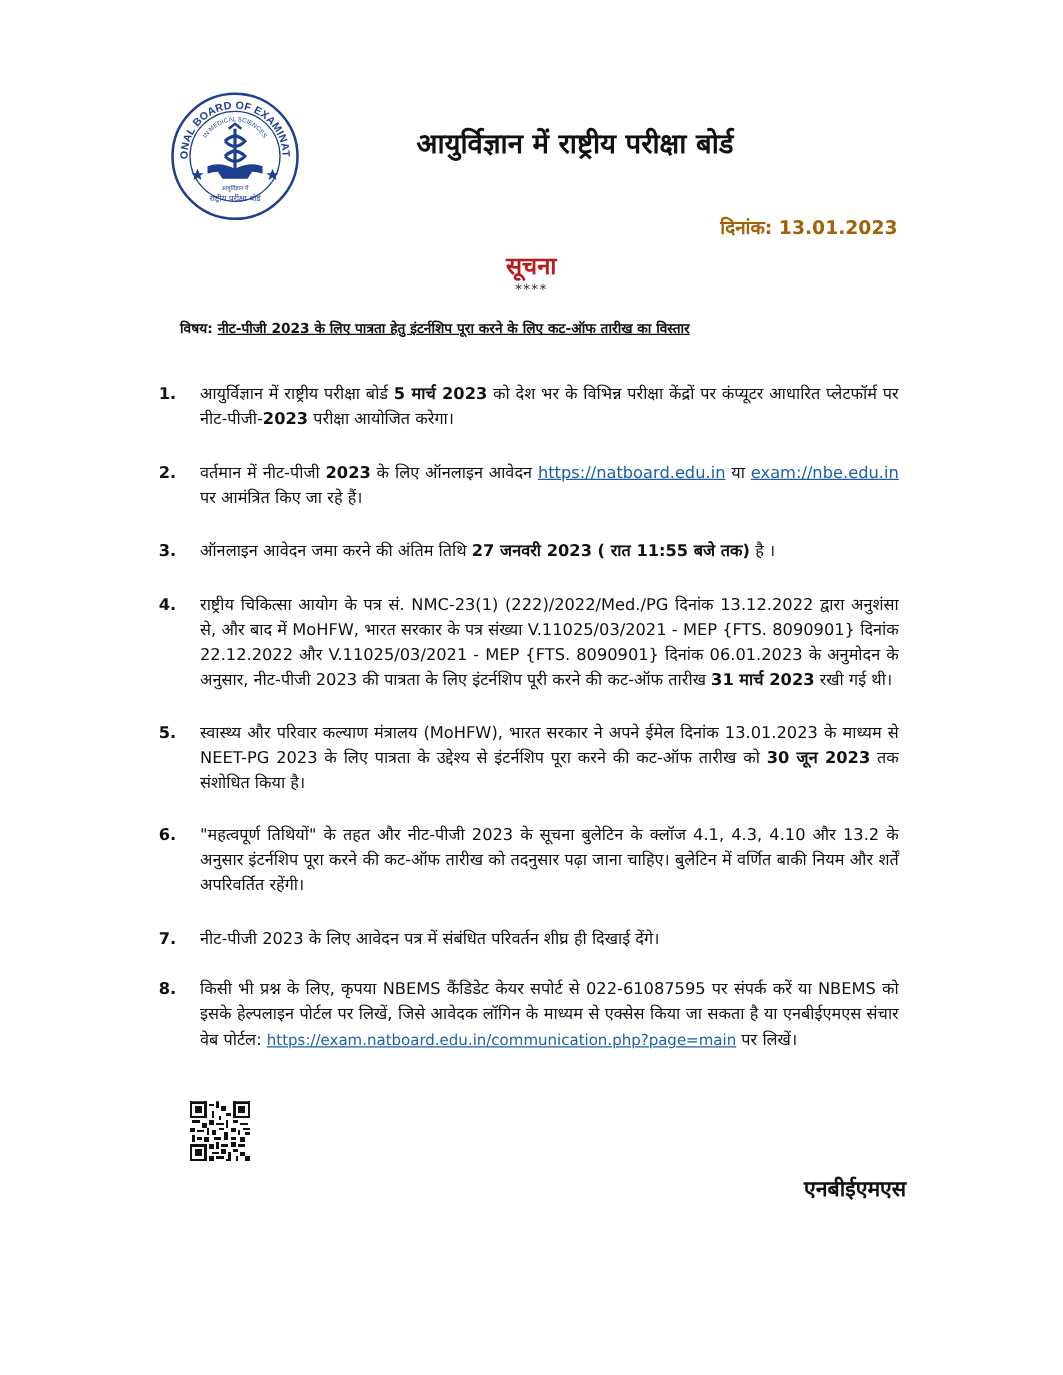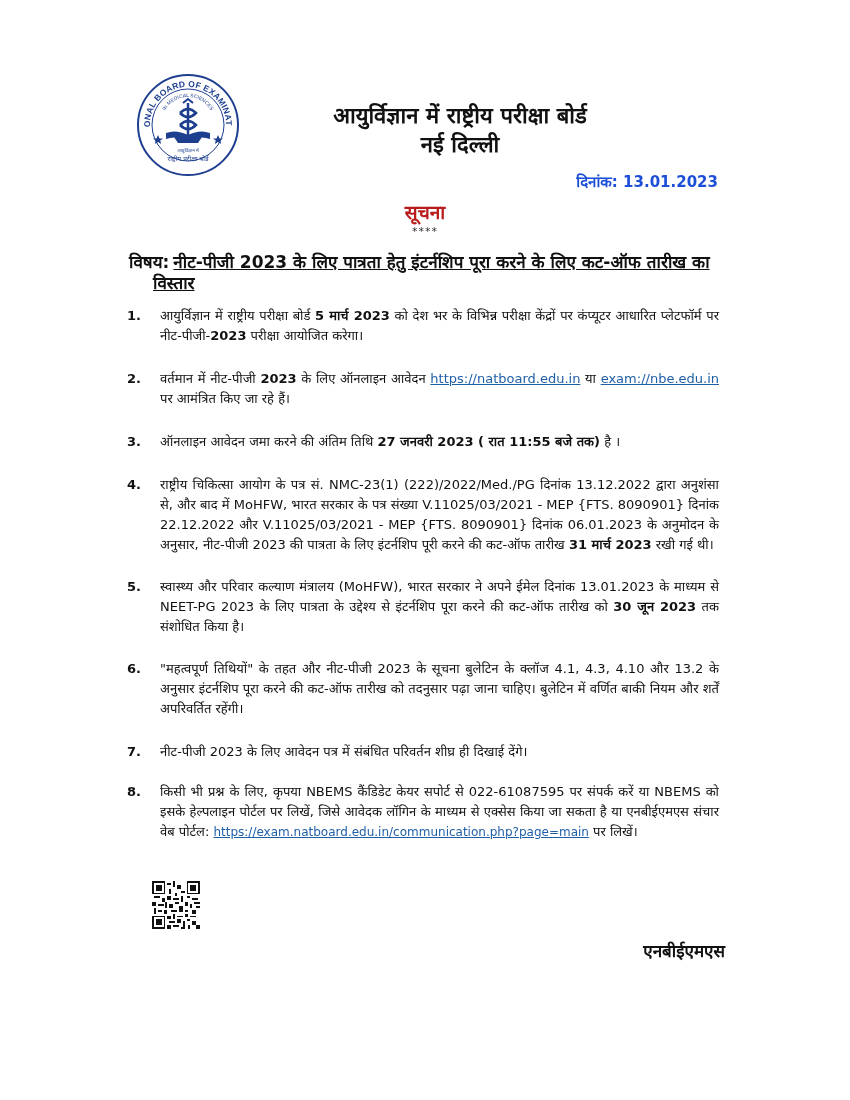--- a/index.html
+++ b/index.html
@@ -51,21 +51,21 @@
       font-weight: bold;
       line-height: 28px;
       color: #111;
     }
     .date-line {
       position: absolute;
       right: 132px;
       top: 171px;
       font-size: 15px;
       font-weight: bold;
-      color: #1d4ed8;
+      color: #a16207;
     }
     .notice-title {
       position: absolute;
       left: 0;
       width: 850px;
       top: 199px;
       text-align: center;
       font-size: 19px;
       font-weight: bold;
       color: #b91c1c;
@@ -75,24 +75,24 @@
       left: 0;
       width: 850px;
       top: 225px;
       text-align: center;
       font-size: 11px;
       color: #333;
       letter-spacing: 1px;
     }
     .subject {
       position: absolute;
-      left: 129px;
+      left: 144px;
       top: 252px;
       width: 600px;
-      font-size: 17px;
+      font-size: 11px;
       font-weight: bold;
       line-height: 21px;
       color: #111;
     }
     .subject .label { float: left; margin-right: 4px; }
     .subject .text {
       text-decoration: underline;
       display: block;
       margin-left: 24px;
     }
@@ -172,21 +172,20 @@
       <path d="M38 64 L66 64 L62 70 L42 70 Z" fill="#1e3f8f"></path>
       <path d="M30 60 Q40 56 52 62 Q64 56 74 60 L74 66 Q64 62 52 68 Q40 62 30 66 Z" fill="#1e3f8f"></path>
       <polygon points="22,62 23.5,65.5 27,65.5 24.2,67.6 25.2,71 22,69 18.8,71 19.8,67.6 17,65.5 20.5,65.5" fill="#1e3f8f"></polygon>
       <polygon points="82,62 83.5,65.5 87,65.5 84.2,67.6 85.2,71 82,69 78.8,71 79.8,67.6 77,65.5 80.5,65.5" fill="#1e3f8f"></polygon>
       <text x="52" y="79" text-anchor="middle" font-family="DejaVu Sans, sans-serif" font-size="4.5" fill="#1e3f8f">आयुर्विज्ञान में</text>
       <text x="52" y="88" text-anchor="middle" font-family="DejaVu Sans, sans-serif" font-size="6.5" fill="#1e3f8f">राष्ट्रीय परीक्षा बोर्ड</text>
     </svg>
   </div>
 
   <div class="org-title">आयुर्विज्ञान में राष्ट्रीय परीक्षा बोर्ड</div>
-  <div class="org-city">नई दिल्ली</div>
 
   <div class="date-line">
     <span>दिनांक:</span>
     <span>13.01.2023</span>
   </div>
 
   <div class="notice-title">सूचना</div>
   <div class="stars">****</div>
 
   <div class="subject">

